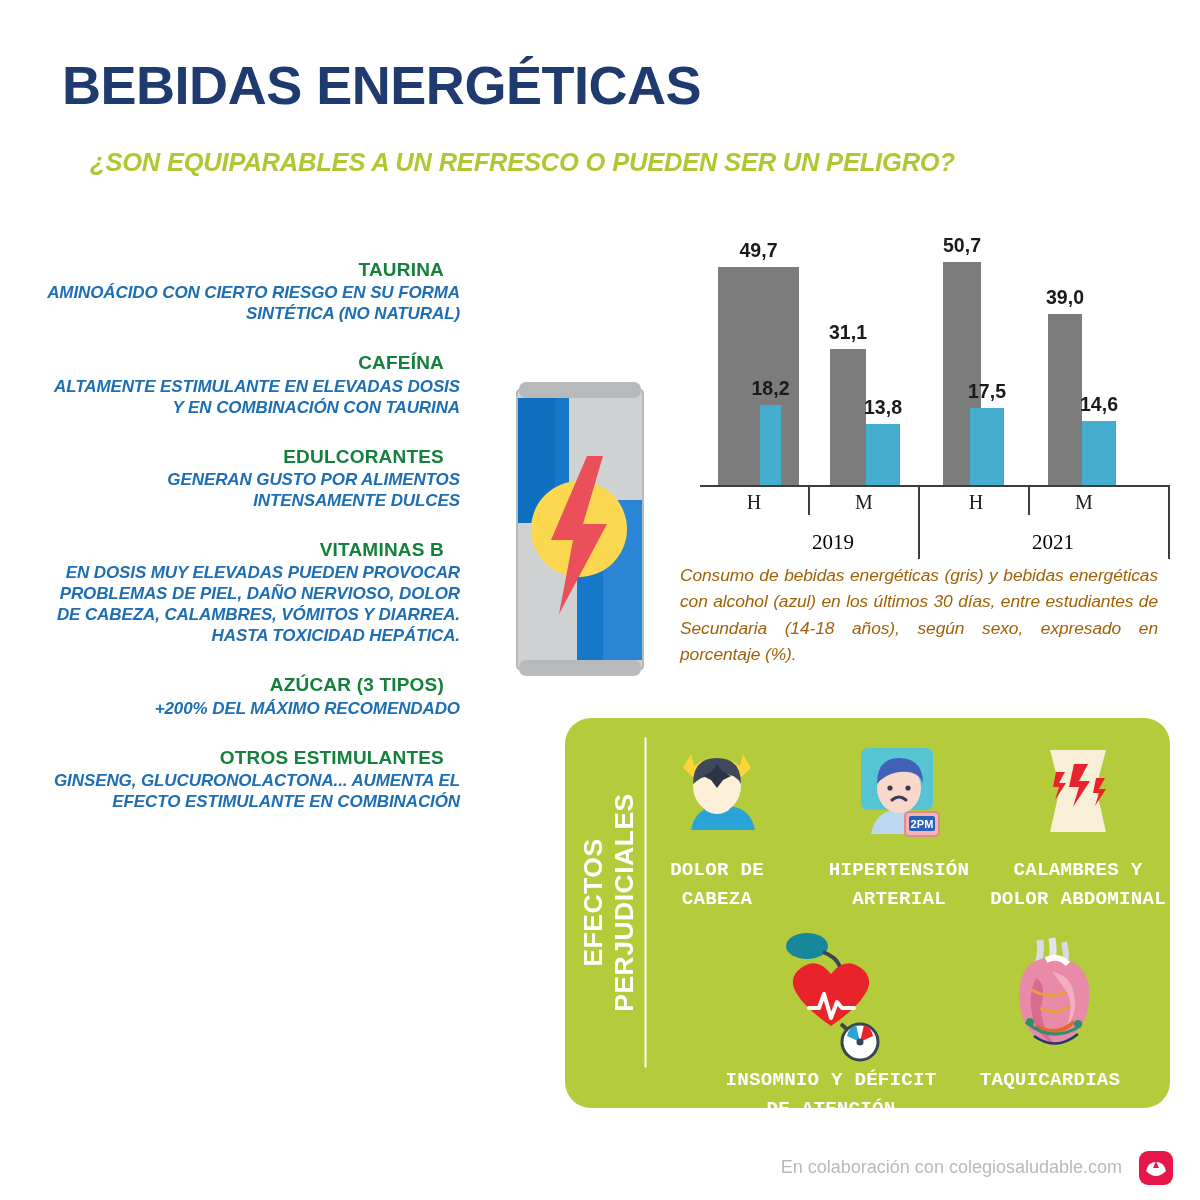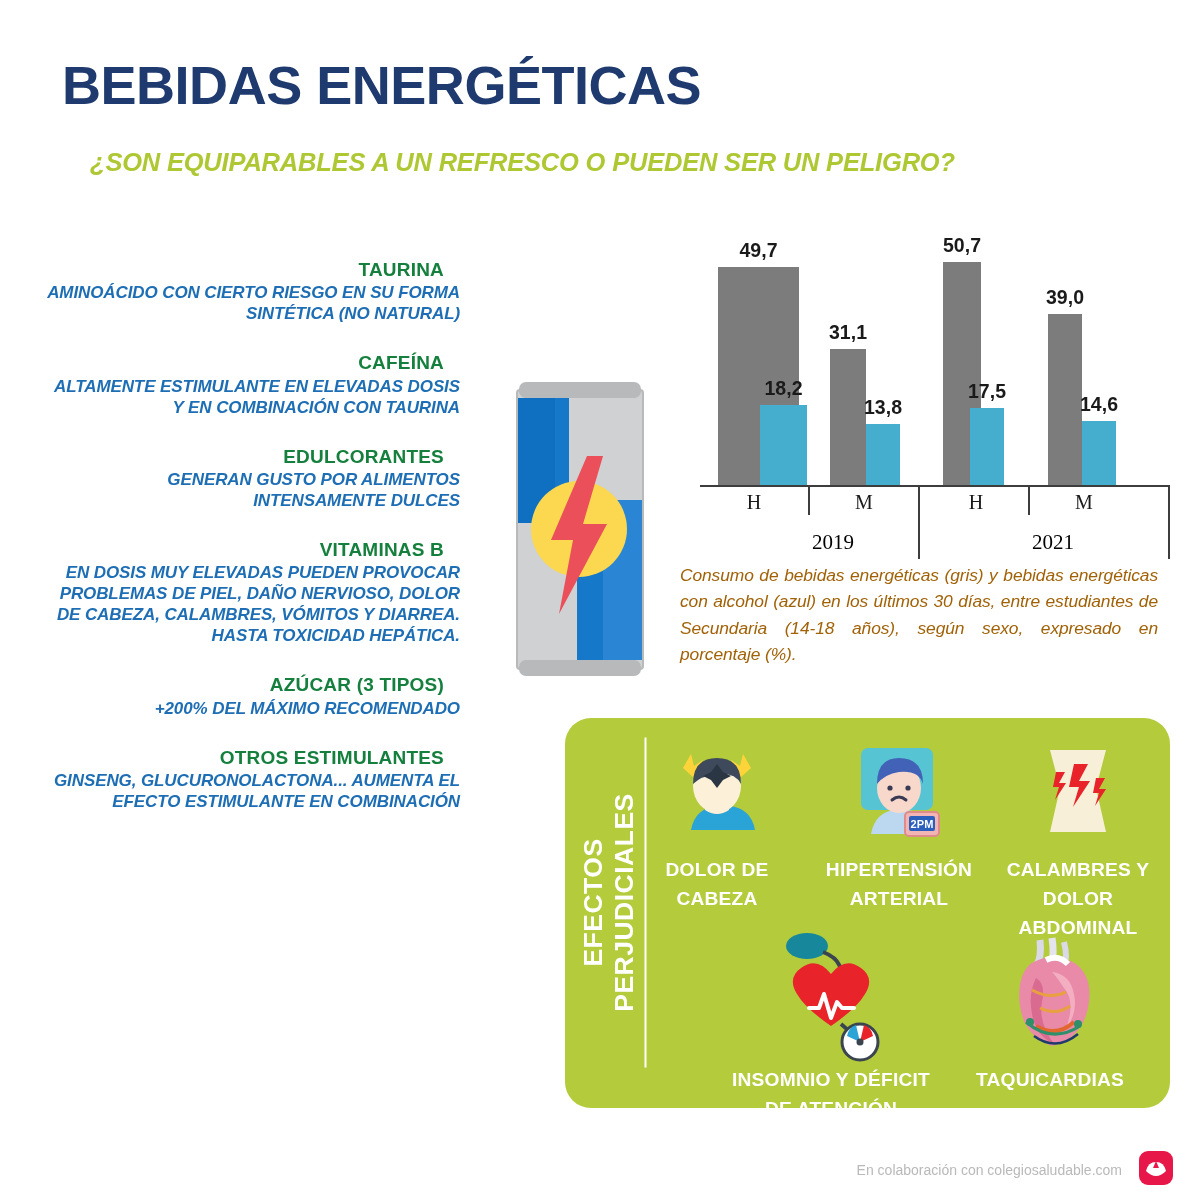--- a/index.html
+++ b/index.html
@@ -110,26 +110,26 @@
     padding-bottom:5px;
   }
   .eff-grid{position:absolute;left:72px;top:16px;width:520px;height:360px;}
   .eff{
     position:absolute;text-align:center;
     font-size:19.2px;font-weight:bold;color:#ffffff;
     line-height:1.5;
     letter-spacing:0.2px;
   }
   .eff .ico{height:120px;display:flex;align-items:center;justify-content:center;}
-  .eff .lbl{margin-top:2px;}
+  .eff .lbl{margin-top:2px;font-family:Liberation Mono, monospace;}
 
   
   .footer{
     position:absolute;right:78px;bottom:22px;
-    font-size:14px;color:#b9b9b9;
+    font-size:18px;color:#b9b9b9;
     font-family:"Liberation Sans", sans-serif;
   }
   .logo{
     position:absolute;right:27px;bottom:15px;
     width:34px;height:34px;border-radius:9px;
     background:#e8174a;
     display:flex;align-items:center;justify-content:center;
   }
 </style>
 </head>
@@ -182,21 +182,21 @@
     </svg>
   </div>
 
   <div class="chart">
     <div class="plot">
 
       <div class="bar" style="left:28px;bottom:0;width:42px;height:218px;padding-left:39px;">
         <div class="brect" style="height:218px;background:#7c7c7c;"></div>
         <div class="bval">49,7</div>
       </div>
-      <div class="bar" style="left:70px;bottom:0;width:47px;height:80px;">
+      <div class="bar" style="left:70px;bottom:0;width:21px;height:80px;">
         <div class="brect" style="height:80px;background:#45aece;"></div>
         <div class="bval">18,2</div>
       </div>
 
       <div class="bar" style="left:140px;bottom:0;width:36px;height:136px;">
         <div class="brect" style="height:136px;background:#7c7c7c;"></div>
         <div class="bval">31,1</div>
       </div>
       <div class="bar" style="left:176px;bottom:0;width:34px;height:61px;">
         <div class="brect" style="height:61px;background:#45aece;"></div>

